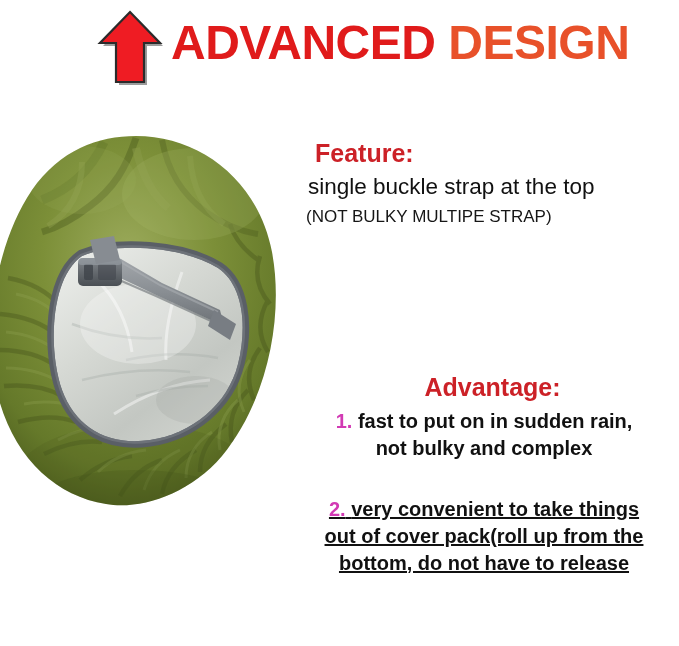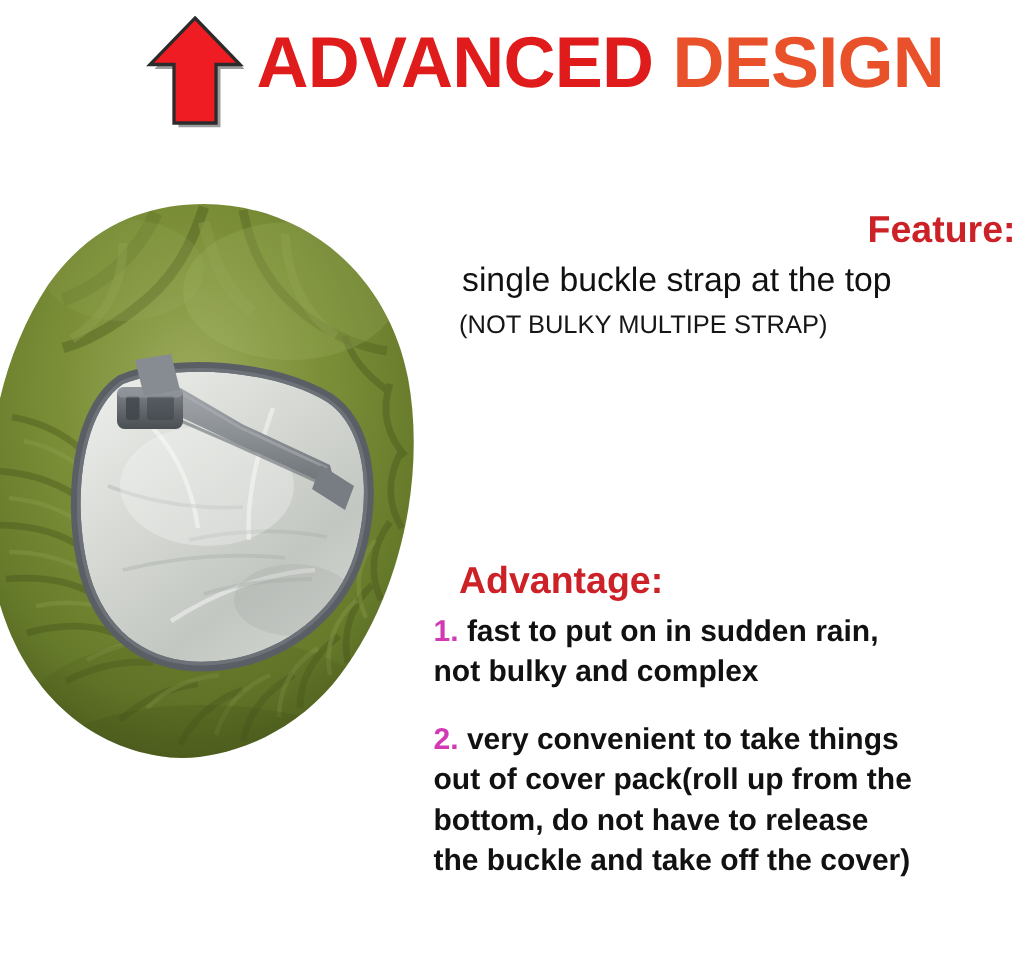--- a/index.html
+++ b/index.html
@@ -49,30 +49,31 @@
   
   #feature-block {
     position:absolute;
     left:305px; top:138px;
     width:372px;
   }
   #advantage-block {
     position:absolute;
     left:289px; top:372px;
     width:390px;
+    text-align:center;
   }
 
   .section-heading {
     color:#cc2127;
     font-size:25px;
     font-weight:bold;
     line-height:30px;
     white-space:nowrap;
   }
-  #feature-heading  { margin-left:10px;  margin-bottom:4px;text-align:right; }
+  #feature-heading  { margin-left:10px;  margin-bottom:4px; }
   #advantage-heading{ margin-left:17px; margin-bottom:6px; }
 
   .feature-line-main {
     color:#111111;
     font-size:22.5px;
     line-height:30px;
     white-space:nowrap;
     margin-left:3px;
   }
   .feature-line-sub {
@@ -88,21 +89,21 @@
     font-size:20px;
     font-weight:bold;
     line-height:27px;
     margin-bottom:0px;
   }
   .advantage-item .num {
     color:#d23ab4;
     font-weight:bold;
   }
   #adv-item-1 { margin-top:2px; }
-  #adv-item-2 { margin-top:18px; }
+  #adv-item-2 { margin-top:34px;text-decoration:underline; }
   #adv-item-3 { margin-top:22px; }
 </style>
 </head>
 <body>
 
 <div id="page">
 
   <div id="header-banner">
 
     <div id="arrow-up-icon">
@@ -288,18 +289,17 @@
       <span class="num">1.</span>
       <span>fast to put on in sudden rain,</span><br>
       <span>not bulky and complex</span>
     </div>
 
     <div id="adv-item-2" class="advantage-item">
       <span class="num">2.</span>
       <span>very convenient to take things</span><br>
       <span>out of cover pack(roll up from the</span><br>
       <span>bottom, do not have to release</span><br>
-      <span>the buckle and take off the cover)</span>
     </div>
 
   </div>
 
 </div>
 
 </body></html>

